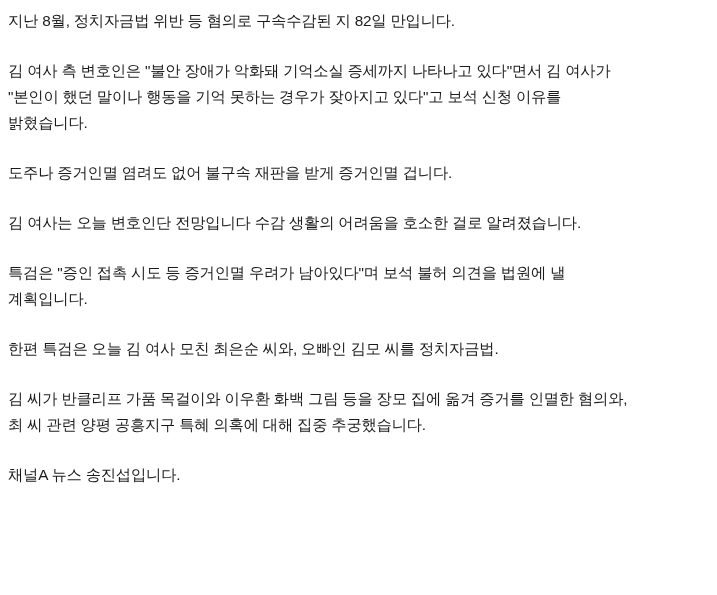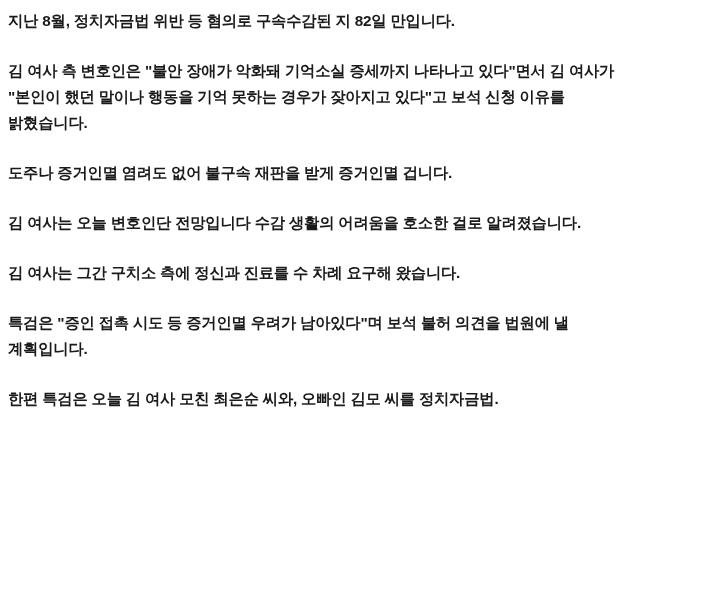--- a/index.html
+++ b/index.html
@@ -11,21 +11,20 @@
   body {
     width: 717px;
     height: 595px;
     overflow: hidden;
     font-family: "Liberation Sans", "DejaVu Sans", sans-serif;
   }
   .article {
     box-sizing: border-box;
     width: 642px;
     padding: 8px 12px 0 8px;
-    font-weight: bold;
   }
   .para {
     color: #1a1a1a;
     font-size: 15.3px;
     line-height: 26px;
     letter-spacing: -0.2px;
     margin: 0 0 24px 0;
     text-align: left;
     word-break: keep-all;
     white-space: normal;
@@ -35,16 +34,17 @@
   }
 </style>
 </head>
 <body>
 
 <div class="article">
   <p class="para">지난 8월, 정치자금법 위반 등 혐의로 구속수감된 지 82일 만입니다.</p>
   <p class="para">김 여사 측 변호인은 "불안 장애가 악화돼 기억소실 증세까지 나타나고 있다"면서 김 여사가 "본인이 했던 말이나 행동을 기억 못하는 경우가 잦아지고 있다"고 보석 신청 이유를 밝혔습니다.</p>
   <p class="para">도주나 증거인멸 염려도 없어 불구속 재판을 받게 증거인멸 겁니다.</p>
   <p class="para">김 여사는 오늘 변호인단 전망입니다 수감 생활의 어려움을 호소한 걸로 알려졌습니다.</p>
-  <p class="para">김 여사는 그간 구치소 측에 정신과 진료를 수 차례 요구해 왔습니다.</p>
   <p class="para">특검은 "증인 접촉 시도 등 증거인멸 우려가 남아있다"며 보석 불허 의견을 법원에 낼 계획입니다.</p>
   <p class="para">한편 특검은 오늘 김 여사 모친 최은순 씨와, 오빠인 김모 씨를 정치자금법.</p>
+  <p class="para">김 씨가 반클리프 가품 목걸이와 이우환 화백 그림 등을 장모 집에 옮겨 증거를 인멸한 혐의와, 최 씨 관련 양평 공흥지구 특혜 의혹에 대해 집중 추궁했습니다.</p>
+  <p class="para">채널A 뉴스 송진섭입니다.</p>
 </div>
 
 </body></html>

